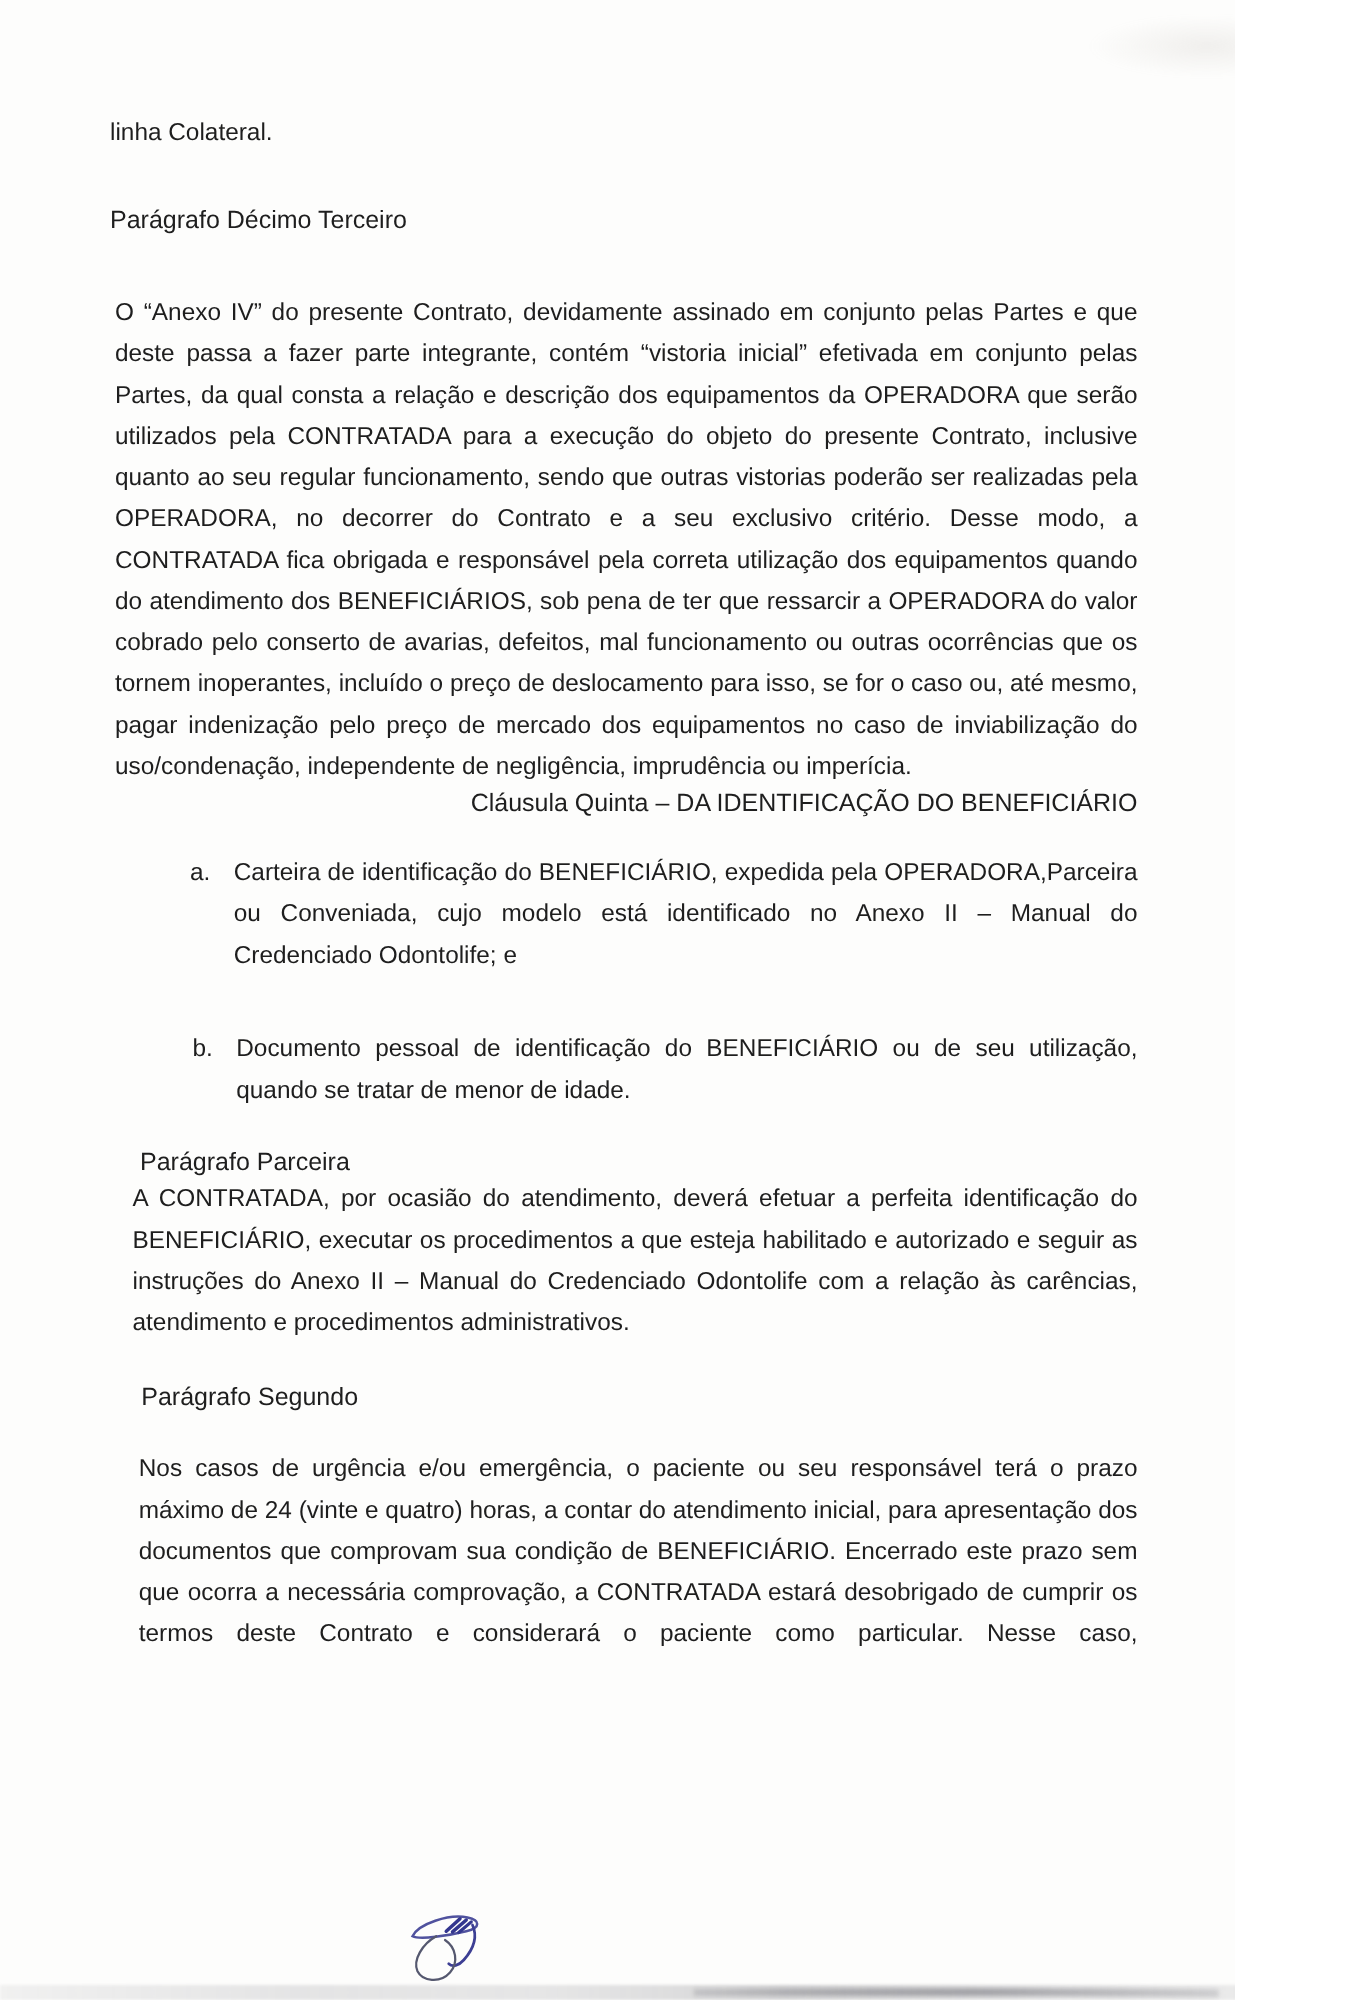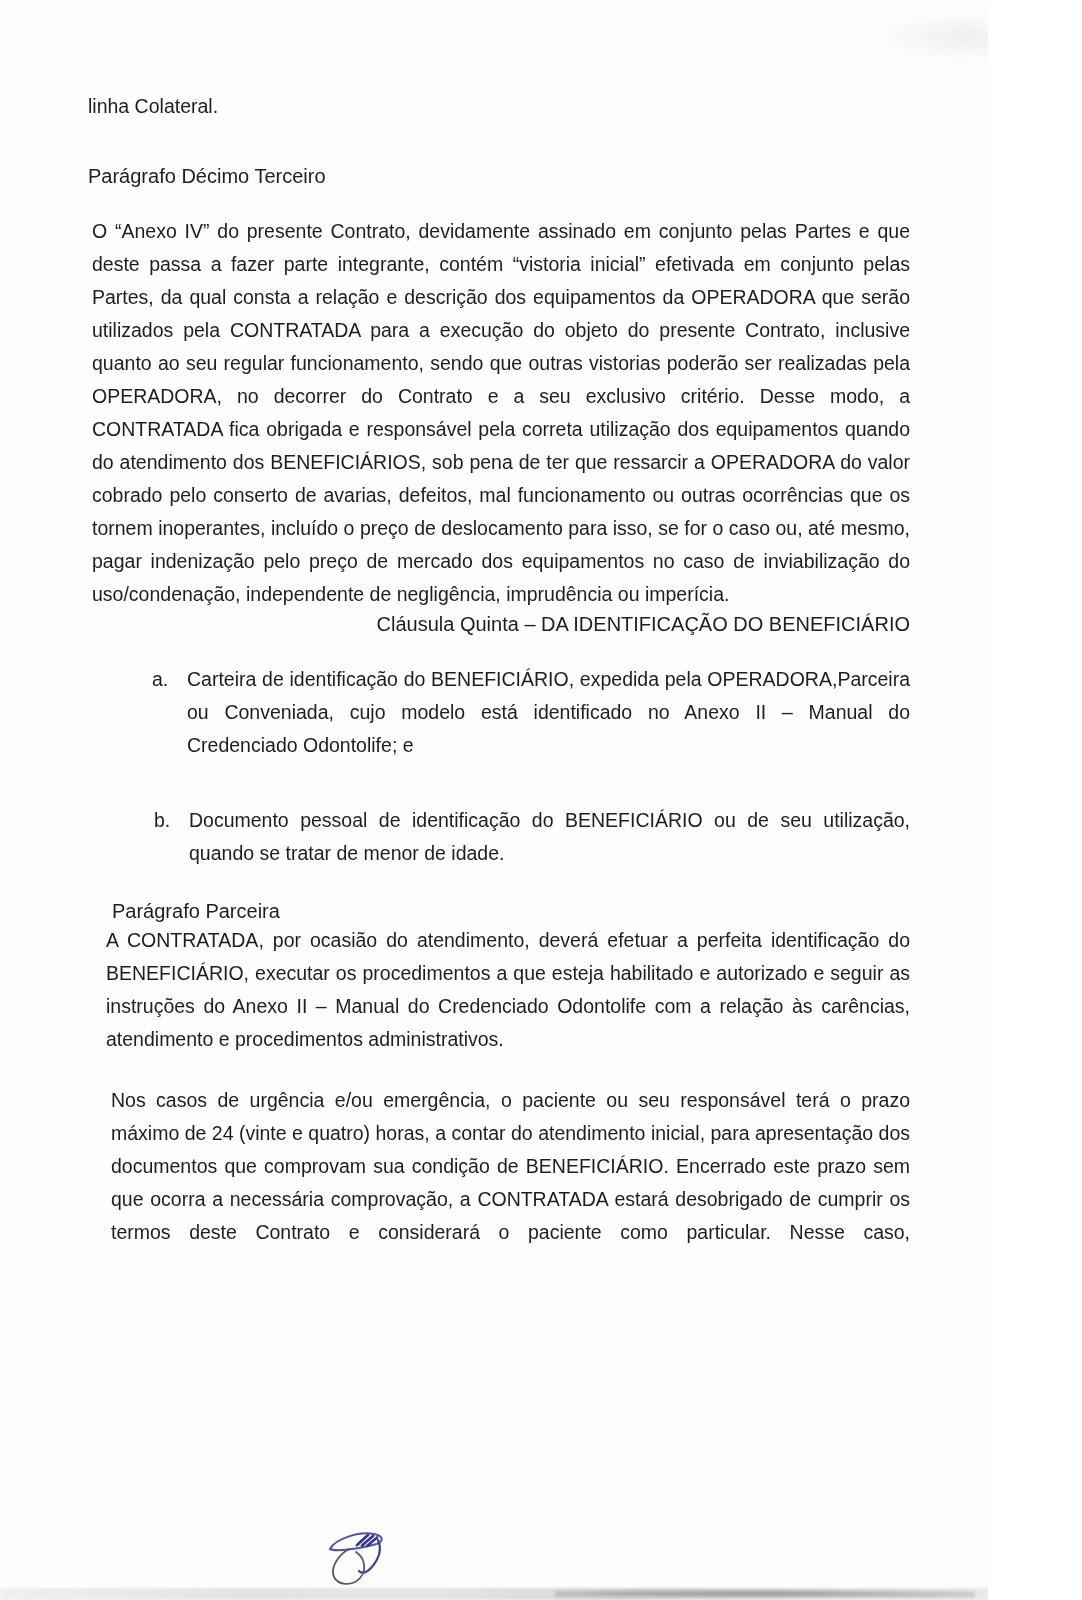--- a/index.html
+++ b/index.html
@@ -27,21 +27,21 @@
   }
   .heading {
     font-size: 20px;
     font-weight: 400;
     line-height: 26px;
     margin: 0;
     text-align: left;
   }
   .fragment { text-align: left; }
   .h1 { margin-top: 40px; }
-  .p1 { margin-top: 26px; margin-left: 4px; }
+  .p1 { margin-top: 45px; margin-left: 4px; }
   .h2 { margin-left: 10px; text-align: right; }
   .p2 { margin-top: 26px; margin-left: 10px; text-align: left; }
   .list-item {
     display: flex;
     font-size: 19.5px;
     line-height: 33px;
     margin-left: 64px;
   }
   .list-item.a { margin-top: 26px; }
   .list-item.b { margin-top: 42px; margin-left: 66px; }
@@ -121,20 +121,21 @@
 
     <div class="list-item b">
       <span class="list-marker">b.</span>
       <span class="list-text">Documento pessoal de identificação do BENEFICIÁRIO ou de seu utilização, quando se tratar de menor de idade.</span>
     </div>
 
     <p class="heading h3">Parágrafo Parceira</p>
 
     <p class="body-text p3">A CONTRATADA, por ocasião do atendimento, deverá efetuar a perfeita identificação do BENEFICIÁRIO, executar os procedimentos a que esteja habilitado e autorizado e seguir as instruções do Anexo II – Manual do Credenciado Odontolife com a relação às carências, atendimento e procedimentos administrativos.</p>
 
+    <p class="heading h4">Parágrafo Segundo</p>
 
     <p class="body-text p4">Nos casos de urgência e/ou emergência, o paciente ou seu responsável terá o prazo máximo de 24 (vinte e quatro) horas, a contar do atendimento inicial, para apresentação dos documentos que comprovam sua condição de BENEFICIÁRIO. Encerrado este prazo sem que ocorra a necessária comprovação, a CONTRATADA estará desobrigado de cumprir os termos deste Contrato e considerará o paciente como particular. Nesse caso,</p>
   </div>
 
   <div class="signature">
     <svg width="72" height="64" viewBox="0 0 72 64" fill="none" xmlns="http://www.w3.org/2000/svg">
 
       <path d="M 9 25 C 14 15, 38 7, 53 10 C 63 12, 64 18, 52 21 C 38 24.5, 15 28, 9 25 Z" stroke="#3d3f94" stroke-width="2" stroke-linecap="round" opacity="0.9"></path>
 
       <path d="M 36 21 L 47 11" stroke="#34378f" stroke-width="2.8" stroke-linecap="round"></path>

